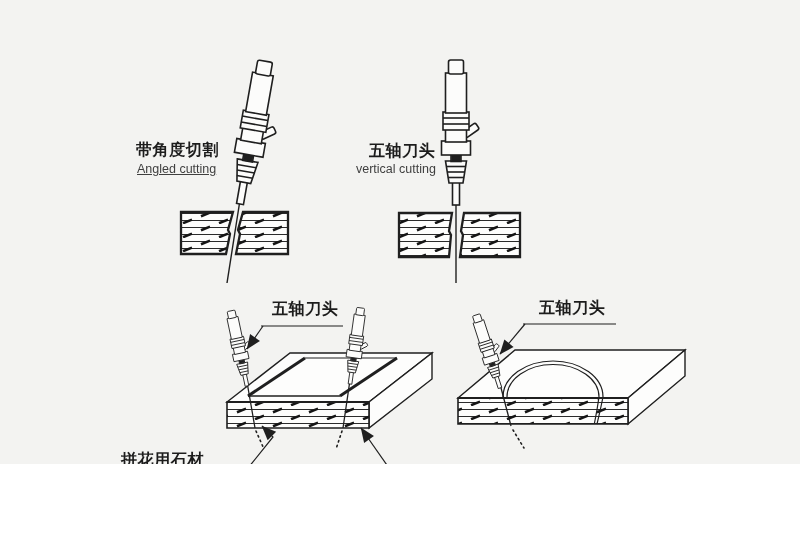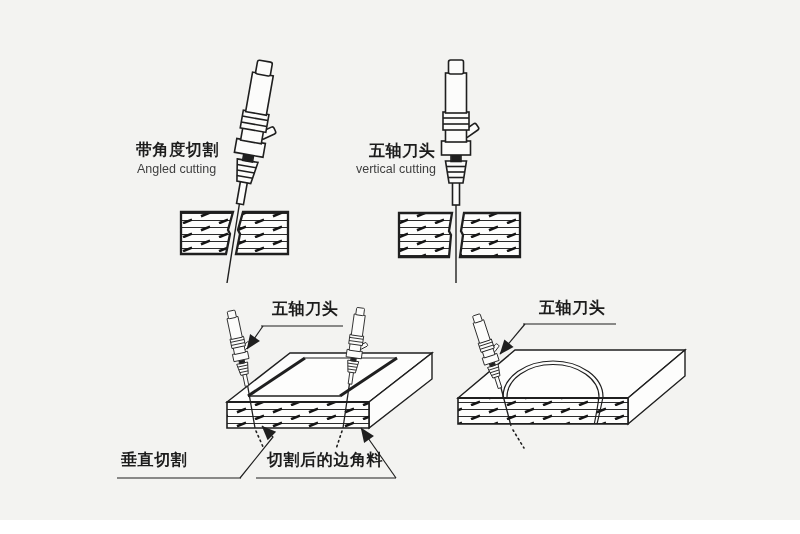--- a/index.html
+++ b/index.html
@@ -1,18 +1,18 @@
 <!DOCTYPE html>
 <html><head>
 <meta charset="utf-8">
 <style>
   html,body{margin:0;padding:0;}
   #page{
     position:relative;
-    width:800px;height:520px;
+    width:800px;height:464px;
     background:#f3f3f1;
     overflow:hidden;
     font-family:"Liberation Sans", sans-serif;
   }
   .cn-label{
     position:absolute;
     color:#1c1c1c;
     font-size:16px;
     font-weight:600;
     letter-spacing:0.6px;
@@ -126,26 +126,25 @@
       <line class="ln" x1="513" y1="430" x2="524" y2="448" stroke-width="1.6" stroke-dasharray="1.5 3.5" stroke-linecap="round"></line>
 
       <use href="#tool-symbol" transform="translate(500,388) rotate(-18) scale(0.53) translate(0,-145)"></use>
 
       <line class="ln" x1="523" y1="324" x2="616" y2="324" stroke-width="1.2"></line>
       <path class="ln" d="M525,324 L500,354" stroke-width="1.2" marker-end="url(#arrowhead)"></path>
     </g>
   </svg>
 
   <div class="cn-label" style="left:136px;top:142px;">带角度切割</div>
-  <div class="en-label" style="left:137px;top:163px;">Angled cutting</div>
+  <div class="en-label" style="left:137px;top:163px;text-decoration:underline;">Angled cutting</div>
 
   <div class="cn-label" style="left:369px;top:143px;">五轴刀头</div>
   <div class="en-label" style="left:356px;top:163px;text-align:center;">vertical cutting</div>
 
   <div class="cn-label" style="left:272px;top:301px;">五轴刀头</div>
 
   <div class="cn-label" style="left:539px;top:300px;">五轴刀头</div>
 
-  <div class="cn-label" style="left:121px;top:452px;">垂直切割</div>
+  <div class="cn-label" style="left:121px;top:452px;">拼花用石材</div>
 
-  <div class="cn-label" style="left:267px;top:452px;">切割后的边角料</div>
 
 </div>
 
 </body></html>

